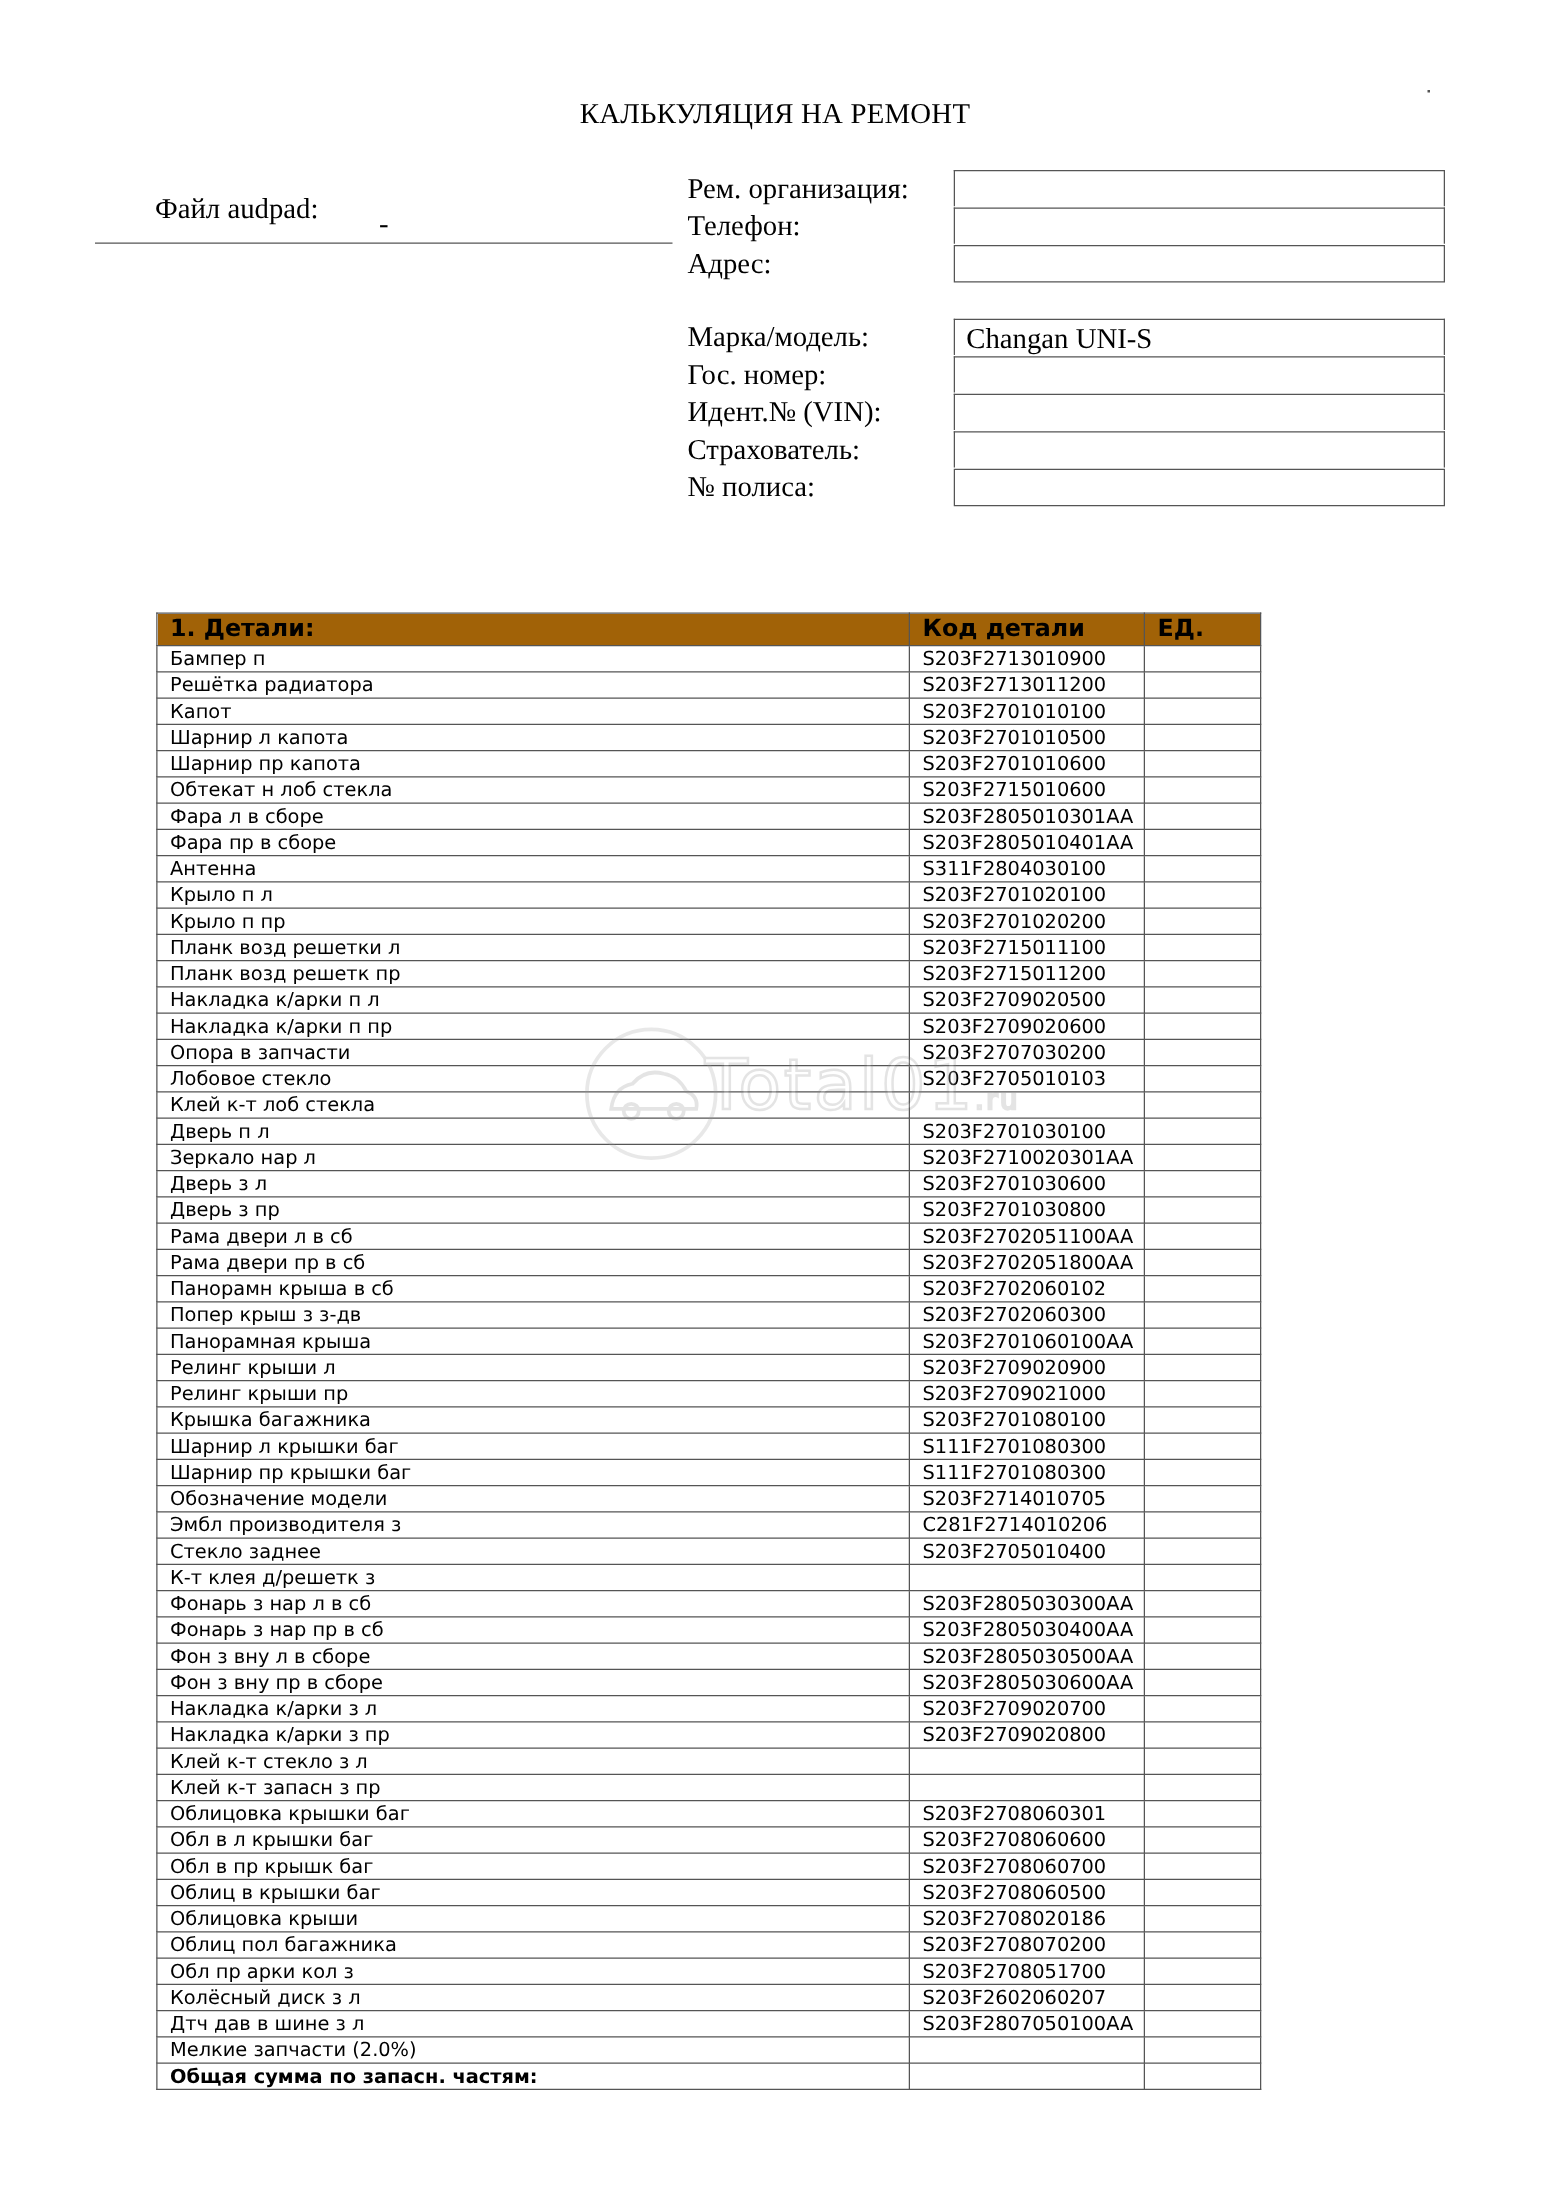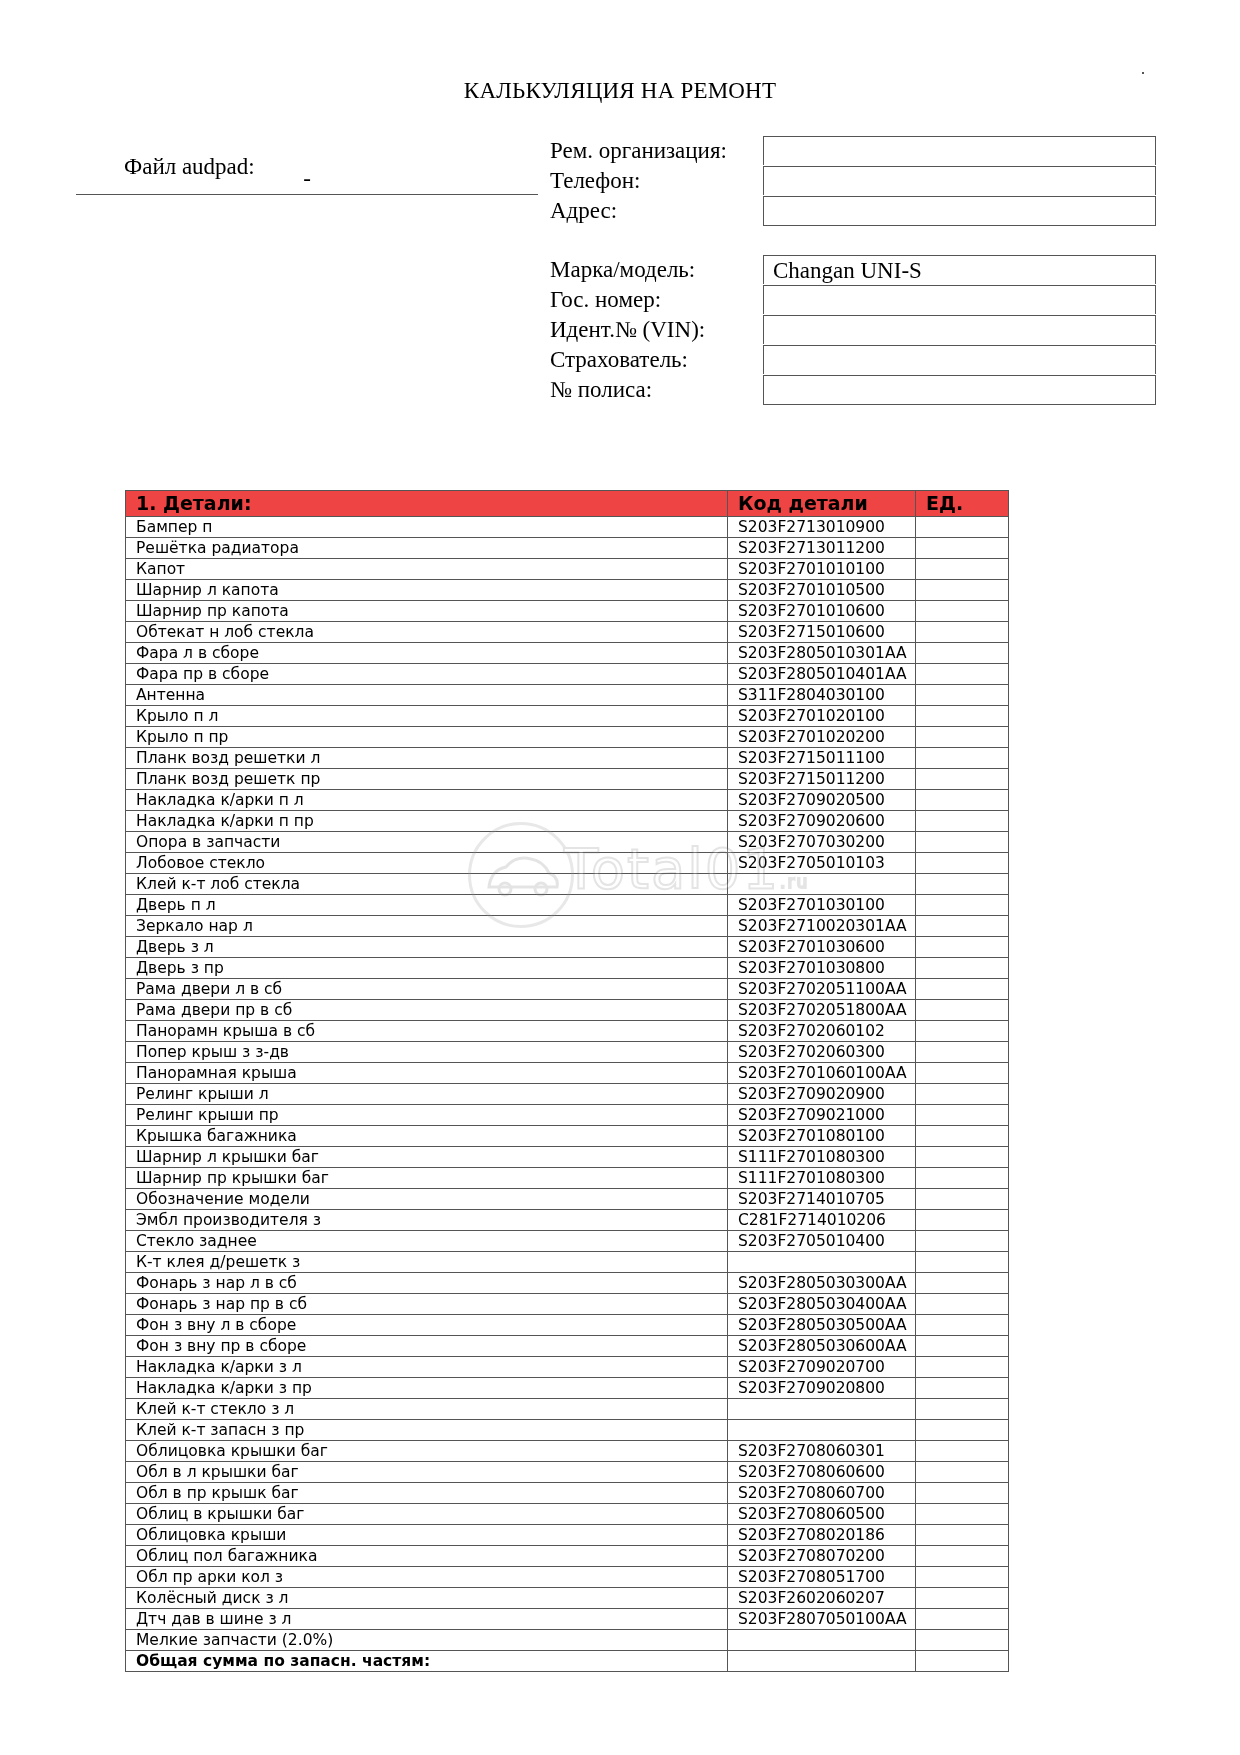--- a/index.html
+++ b/index.html
@@ -94,21 +94,21 @@
     table-layout: fixed;
   }
   .parts-table td, .parts-table th {
     border: 1.5px solid #555;
     padding: 0 0 0 10px;
     text-align: left;
     white-space: nowrap;
     overflow: hidden;
   }
   .parts-table th {
-    background: #ef4444;
+    background: #a16207;
     font-size: 19px;
     font-weight: bold;
     height: 25px;
     line-height: 25px;
   }
   .parts-table td {
     font-size: 15.5px;
     height: 20px;
     line-height: 20px;
   }
@@ -136,21 +136,21 @@
   .watermark .wm-text {
     position: absolute;
     left: 96px; top: 14px;
     font-size: 56px;
     color: #fff;
     -webkit-text-stroke: 2px #888;
     font-family: "DejaVu Sans", sans-serif;
     letter-spacing: 2px;
   }
   .watermark .wm-suffix {
-    font-size: 17px;
+    font-size: 22px;
   }
 </style>
 </head>
 <body>
 
 <div class="corner-dot"></div>
 
 <div class="doc-title serif">КАЛЬКУЛЯЦИЯ НА РЕМОНТ</div>
 
 <div class="file-label serif">Файл audpad:</div>

